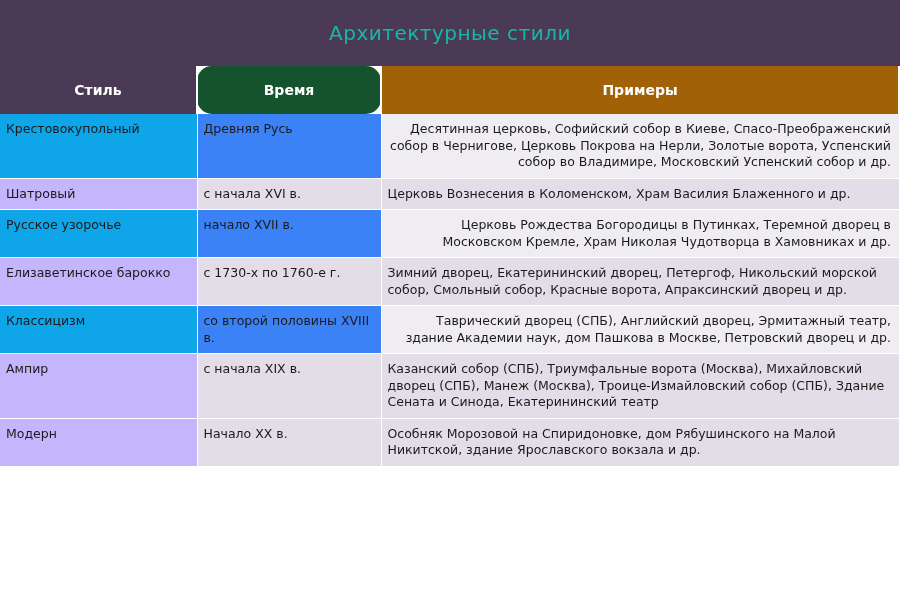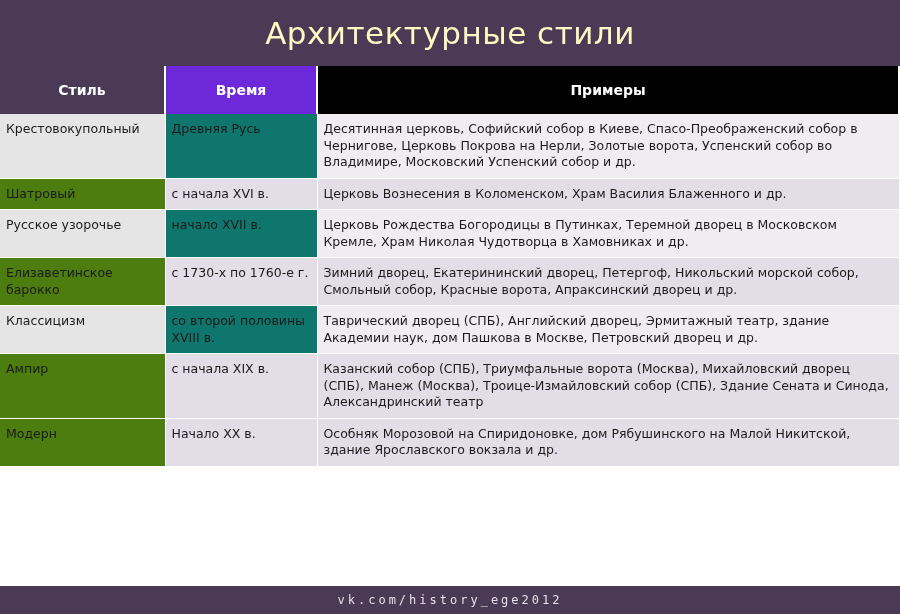--- a/index.html
+++ b/index.html
@@ -20,63 +20,63 @@
     box-sizing: border-box;
   }
   .title-bar {
     height: 66px;
     background: #4a3a55;
     display: flex;
     align-items: center;
     justify-content: center;
   }
   .title-bar .title {
-    color: #fef9c3;
-    font-size: 31px;
+    color: #14b8a6;
+    font-size: 20px;
     font-weight: normal;
     letter-spacing: 0.5px;
     font-family: "DejaVu Sans", sans-serif;
   }
   table.styles {
     width: 900px;
     border-collapse: collapse;
     table-layout: fixed;
   }
   table.styles th {
     color: #ffffff;
     font-size: 14px;
     font-weight: bold;
     text-align: center;
-    padding: 8px 4px;
+    padding: 8px 20px;
     height: 32px;
     border-right: 2px solid #ffffff;
     font-family: "DejaVu Sans", sans-serif;
   }
   th.col-style { background: #4a3a55; width: 156px; }
-  th.col-time  { background: #6d28d9; width: 142px; }
-  th.col-examples { background: #000000; border-right: none; }
+  th.col-time  { background: #14532d; width: 142px; border-radius: 15px; }
+  th.col-examples { background: #a16207; border-right: none; }
 
   table.styles td {
     font-size: 12.5px;
     color: #1b1b1b;
     vertical-align: top;
     padding: 7px 8px 7px 6px;
     line-height: 1.32;
     border-bottom: 1px solid #ffffff;
     font-family: "DejaVu Sans", sans-serif;
   }
   td.c-style { width: 156px; padding-left: 6px; }
   td.c-time  { width: 142px; }
   td.c-examples { padding-left: 8px; padding-right: 10px; }
 
-  tr.band-a td.c-style { background: #e5e5e5; margin-left: 20px; }
-  tr.band-a td.c-time  { background: #0f766e; }
-  tr.band-a td.c-examples { background: #f0edf2; }
+  tr.band-a td.c-style { background: #0ea5e9; margin-left: 20px; }
+  tr.band-a td.c-time  { background: #3b82f6; }
+  tr.band-a td.c-examples { background: #f0edf2; text-align: right; }
 
-  tr.band-b td.c-style { background: #4d7c0f; margin-top: 46px; }
+  tr.band-b td.c-style { background: #c4b5fd; margin-top: 46px; }
   tr.band-b td.c-time  { background: #e2dde6; }
   tr.band-b td.c-examples { background: #e2dde6; }
 
   tr.band-a td.c-style, tr.band-b td.c-style { border-right: 1px solid #ffffff; }
   tr.band-a td.c-time,  tr.band-b td.c-time  { border-right: 1px solid #ffffff; }
 
   .footer {
     position: absolute;
     left: 0;
     bottom: 0;
@@ -133,28 +133,25 @@
         <td class="c-examples">Зимний дворец, Екатерининский дворец, Петергоф, Никольский морской собор, Смольный собор, Красные ворота, Апраксинский дворец и др.</td>
       </tr>
       <tr class="band-a">
         <td class="c-style">Классицизм</td>
         <td class="c-time">со второй половины XVIII в.</td>
         <td class="c-examples">Таврический дворец (СПБ), Английский дворец, Эрмитажный театр, здание Академии наук, дом Пашкова в Москве,  Петровский дворец и др.</td>
       </tr>
       <tr class="band-b">
         <td class="c-style">Ампир</td>
         <td class="c-time">с начала XIX в.</td>
-        <td class="c-examples">Казанский собор (СПБ), Триумфальные ворота (Москва), Михайловский дворец (СПБ), Манеж (Москва), Троице-Измайловский собор (СПБ), Здание Сената и Синода, Александринский театр</td>
+        <td class="c-examples">Казанский собор (СПБ), Триумфальные ворота (Москва), Михайловский дворец (СПБ), Манеж (Москва), Троице-Измайловский собор (СПБ), Здание Сената и Синода, Екатерининский театр</td>
       </tr>
       <tr class="band-b">
         <td class="c-style">Модерн</td>
         <td class="c-time">Начало XX в.</td>
         <td class="c-examples">Особняк Морозовой на Спиридоновке, дом Рябушинского на Малой Никитской, здание Ярославского вокзала и др.</td>
       </tr>
 
     </tbody>
   </table>
 
-  <div class="footer">
-    <div class="credit">vk.com/history_ege2012</div>
-  </div>
 
 </div>
 
 </body></html>

